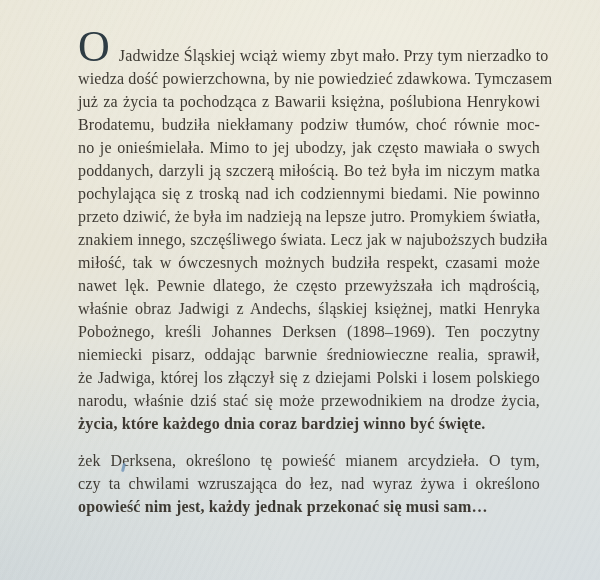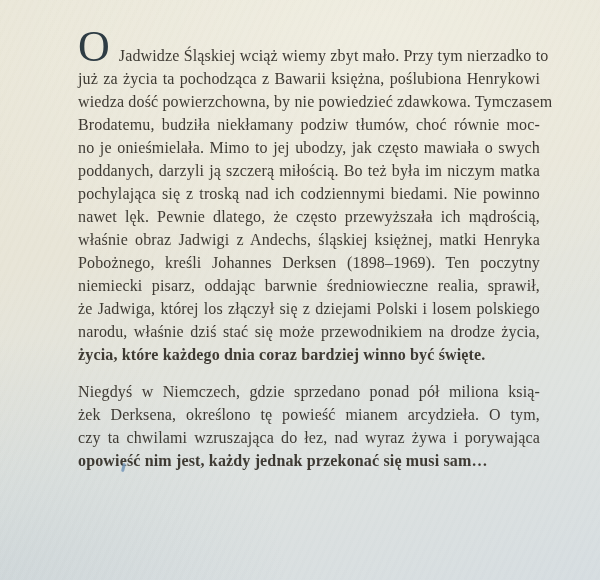--- a/index.html
+++ b/index.html
@@ -76,38 +76,40 @@
 </head>
 <body>
 
 <div class="page">
   <div class="grain"></div>
 
   <div class="textblock">
 
     <div class="para para1">
       <div class="line"><span class="dropcap">O</span><span>Jadwidze Śląskiej wciąż wiemy zbyt mało. Przy tym nierzadko to</span></div>
+      <div class="line">wiedza dość powierzchowna, by nie powiedzieć zdawkowa. Tymczasem</div>
       <div class="line">już za życia ta pochodząca z Bawarii księżna, poślubiona Henrykowi</div>
-      <div class="line">wiedza dość powierzchowna, by nie powiedzieć zdawkowa. Tymczasem</div>
       <div class="line">Brodatemu, budziła niekłamany podziw tłumów, choć równie moc-</div>
       <div class="line">no je onieśmielała. Mimo to jej ubodzy, jak często mawiała o swych</div>
       <div class="line">poddanych, darzyli ją szczerą miłością. Bo też była im niczym matka</div>
       <div class="line">pochylająca się z troską nad ich codziennymi biedami. Nie powinno</div>
+      <div class="line">przeto dziwić, że była im nadzieją na lepsze jutro. Promykiem światła,</div>
+      <div class="line">znakiem innego, szczęśliwego świata. Lecz jak w najuboższych budziła</div>
+      <div class="line">miłość, tak w ówczesnych możnych budziła respekt, czasami może</div>
       <div class="line">nawet lęk. Pewnie dlatego, że często przewyższała ich mądrością,</div>
       <div class="line">właśnie obraz Jadwigi z Andechs, śląskiej księżnej, matki Henryka</div>
       <div class="line">Pobożnego, kreśli Johannes Derksen (1898–1969). Ten poczytny</div>
       <div class="line">niemiecki pisarz, oddając barwnie średniowieczne realia, sprawił,</div>
       <div class="line">że Jadwiga, której los złączył się z dziejami Polski i losem polskiego</div>
       <div class="line">narodu, właśnie dziś stać się może przewodnikiem na drodze życia,</div>
       <div class="line end">życia, które każdego dnia coraz bardziej winno być święte.</div>
     </div>
 
     <div class="para para2">
-      <div class="line">Niegdyś w Niemczech, gdzie sprzedano ponad pół miliona ksią-</div>
       <div class="line">żek Derksena, określono tę powieść mianem arcydzieła. O tym,</div>
-      <div class="line">czy ta chwilami wzruszająca do łez, nad wyraz żywa i porywająca</div>
+      <div class="line">czy ta chwilami wzruszająca do łez, nad wyraz żywa i określono</div>
       <div class="line end">opowieść nim jest, każdy jednak przekonać się musi sam…</div>
     </div>
 
   </div>
 
   <div class="pen-mark"></div>
 </div>
 
 </body></html>

